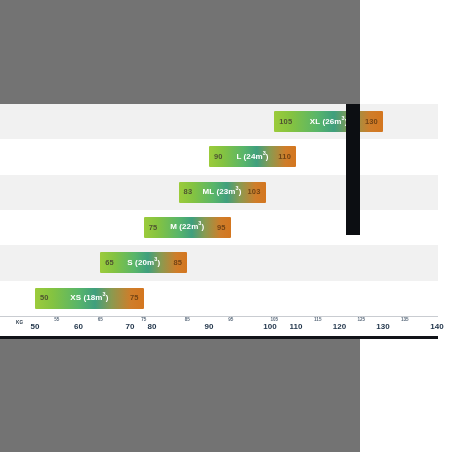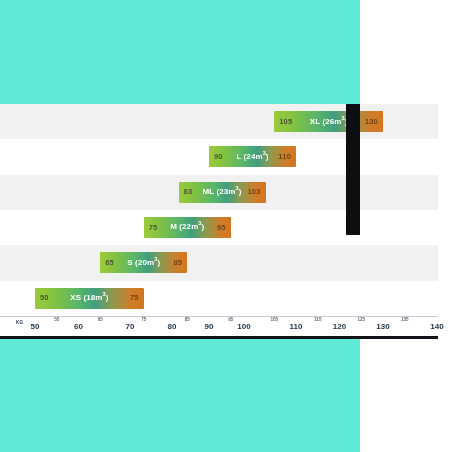--- a/index.html
+++ b/index.html
@@ -13,21 +13,21 @@
     height: 452px;
     overflow: hidden;
     font-family: "Liberation Sans", sans-serif;
     -webkit-font-smoothing: antialiased;
   }
 
   #chart-root {
     position: relative;
     width: 360px;
     height: 452px;
-    background: #5eead4;
+    background: #737373;
   }
 
   
   .plot-block {
     position: absolute;
     left: 0;
     top: 104px;
     width: 452px;
     height: 233px;
   }
@@ -210,23 +210,23 @@
           <span class="bar-end">75</span>
         </div>
       </div>
 
     <div class="axis">
       <span class="axis-unit">KG</span>
       <div id="ticks-layer">
           <span class="tick major" style="left: 35px;">50</span>
           <span class="tick major" style="left: 78.5px;">60</span>
           <span class="tick major" style="left: 130px;">70</span>
-          <span class="tick major" style="left: 172px; text-align: right;">80</span>
+          <span class="tick major" style="left: 152px; text-align: right;">80</span>
           <span class="tick major" style="left: 209px;">90</span>
-          <span class="tick major" style="left: 244px;">100</span>
+          <span class="tick major" style="left: 270px;">100</span>
           <span class="tick major" style="left: 296px;">110</span>
           <span class="tick major" style="left: 339.5px; text-align: right;">120</span>
           <span class="tick major" style="left: 383px;">130</span>
           <span class="tick major" style="left: 437px;">140</span>
           <span class="tick minor" style="left: 56.75px;">55</span>
           <span class="tick minor" style="left: 100.25px;">65</span>
           <span class="tick minor" style="left: 143.75px;">75</span>
           <span class="tick minor" style="left: 187.25px;">85</span>
           <span class="tick minor" style="left: 230.75px;">95</span>
           <span class="tick minor" style="left: 274.25px;">105</span>

